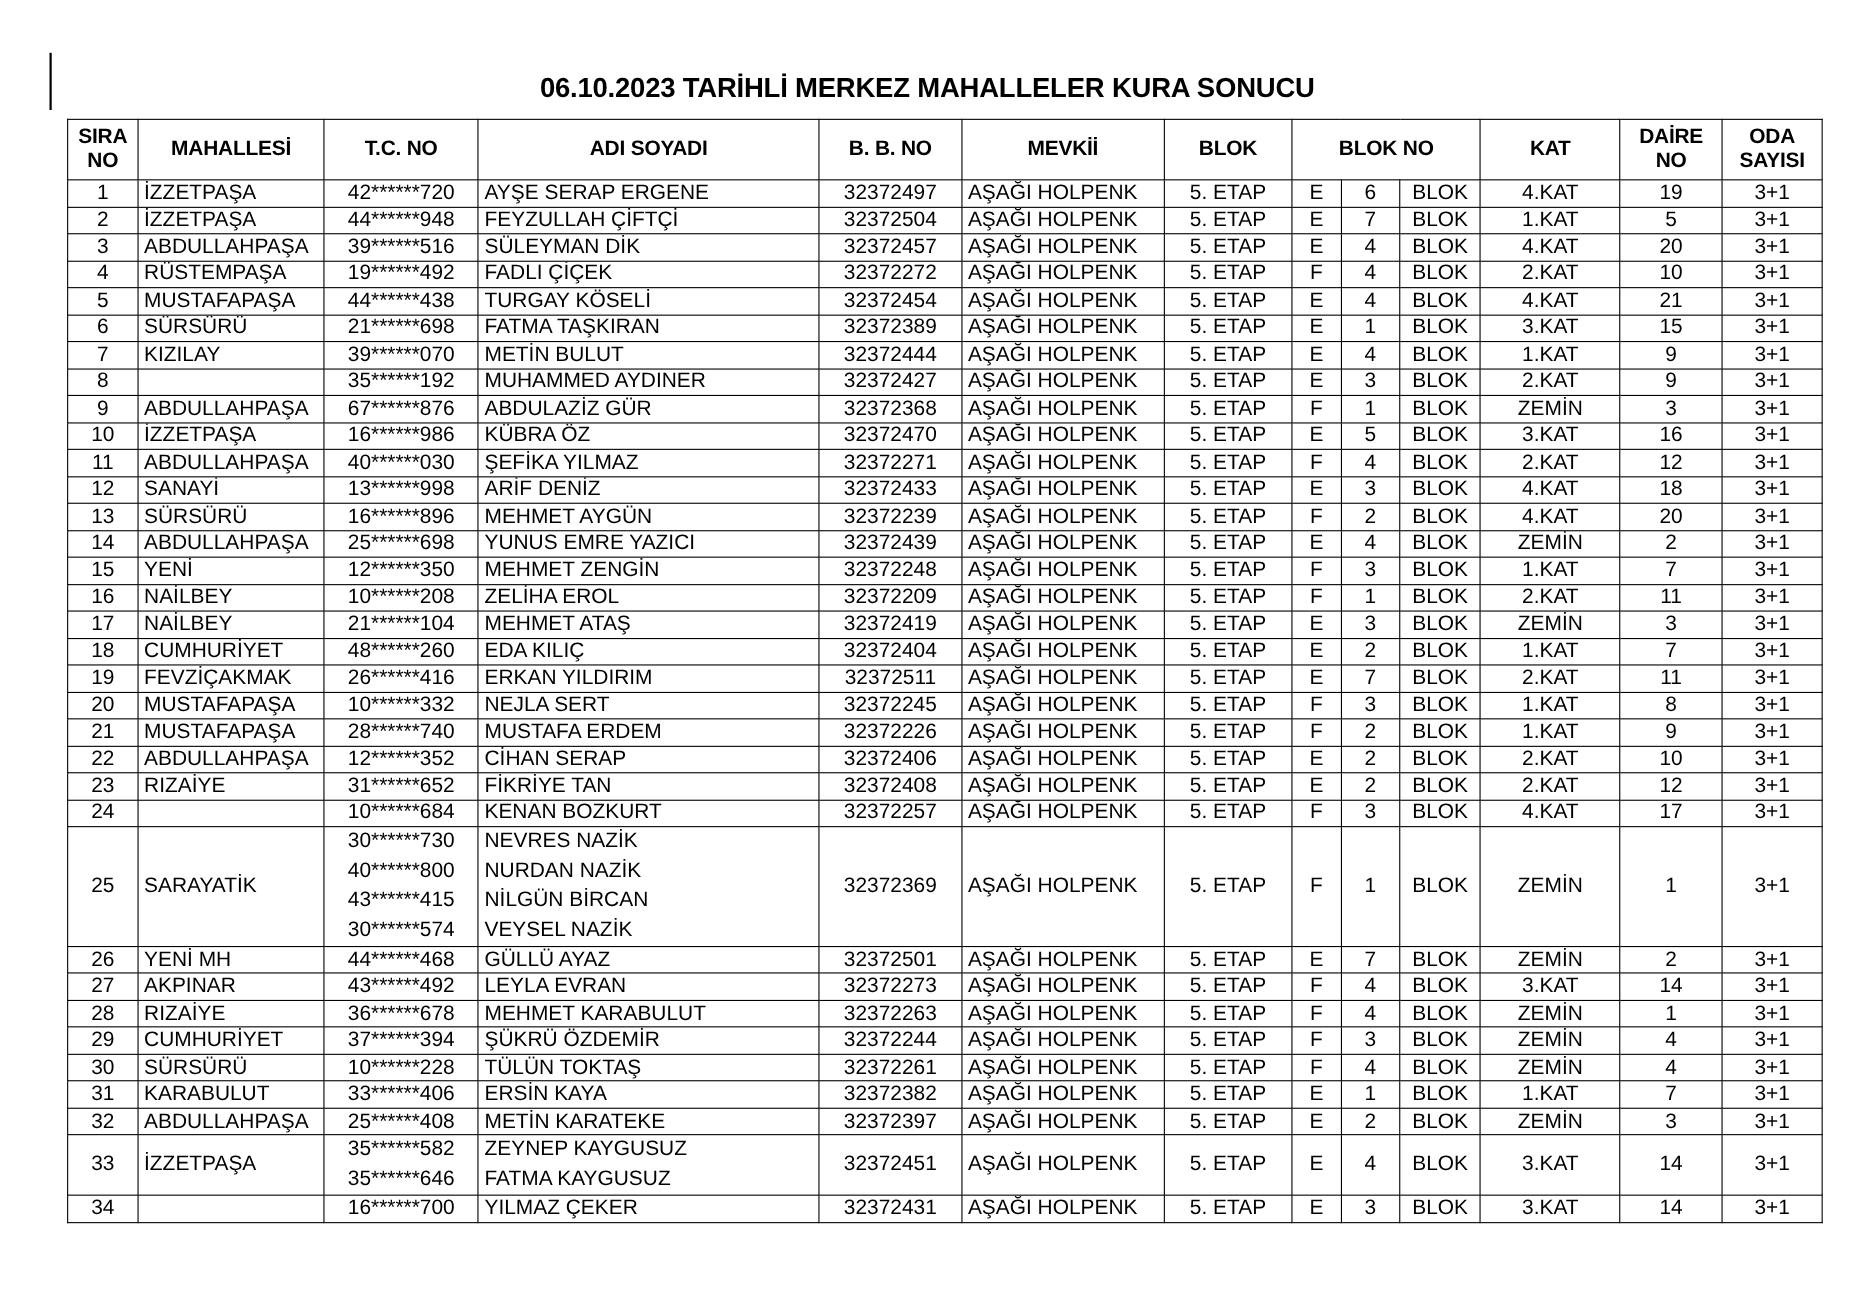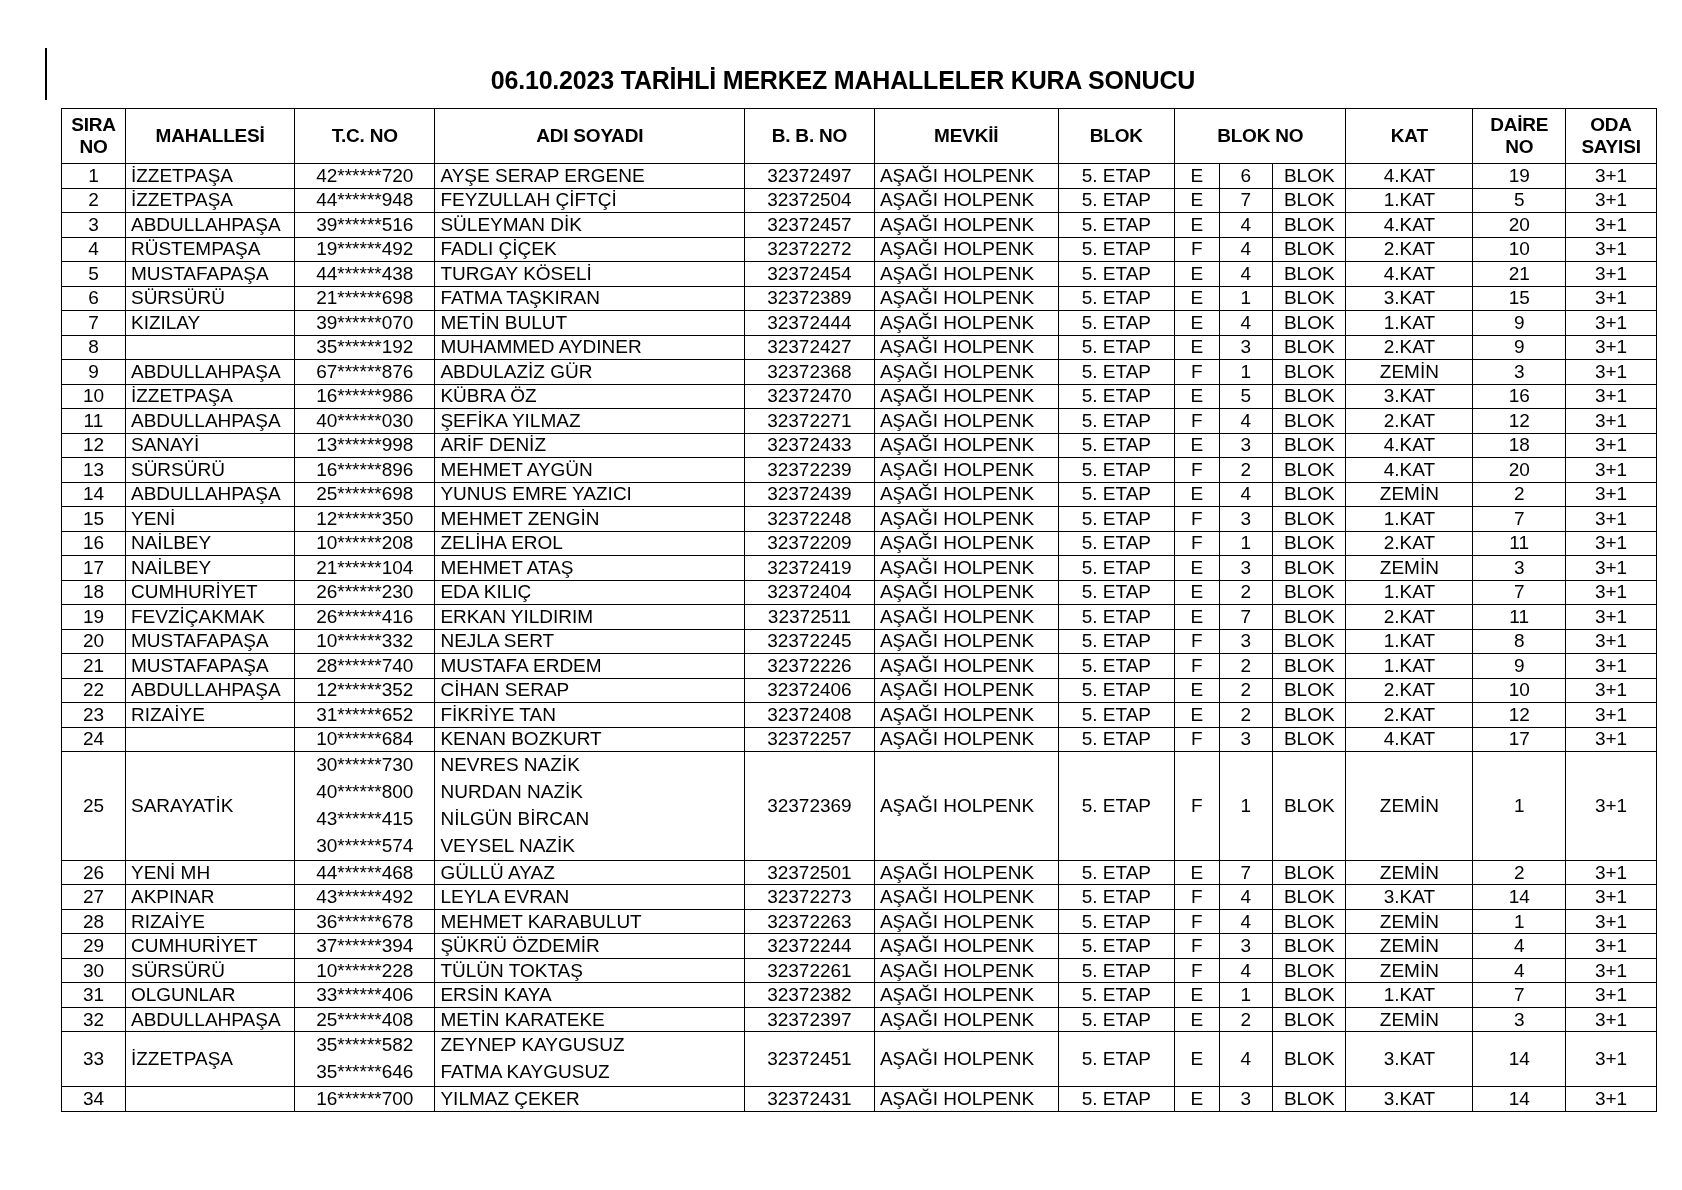--- a/index.html
+++ b/index.html
@@ -405,21 +405,21 @@
           <td class="c-center">E</td>
           <td class="c-center">3</td>
           <td class="c-center">BLOK</td>
           <td class="c-center">ZEMİN</td>
           <td class="c-center">3</td>
           <td class="c-center">3+1</td>
         </tr>
         <tr>
           <td class="c-center">18</td>
           <td class="c-left">CUMHURİYET</td>
-          <td class="c-center">26******230</td>
+          <td class="c-center">48******260</td>
           <td class="c-left">EDA KILIÇ</td>
           <td class="c-center">32372404</td>
           <td class="c-left">AŞAĞI HOLPENK</td>
           <td class="c-center">5. ETAP</td>
           <td class="c-center">E</td>
           <td class="c-center">2</td>
           <td class="c-center">BLOK</td>
           <td class="c-center">1.KAT</td>
           <td class="c-center">7</td>
           <td class="c-center">3+1</td>
@@ -609,21 +609,21 @@
           <td class="c-center">5. ETAP</td>
           <td class="c-center">F</td>
           <td class="c-center">4</td>
           <td class="c-center">BLOK</td>
           <td class="c-center">ZEMİN</td>
           <td class="c-center">4</td>
           <td class="c-center">3+1</td>
         </tr>
         <tr>
           <td class="c-center">31</td>
-          <td class="c-left">OLGUNLAR</td>
+          <td class="c-left">KARABULUT</td>
           <td class="c-center">33******406</td>
           <td class="c-left">ERSİN KAYA</td>
           <td class="c-center">32372382</td>
           <td class="c-left">AŞAĞI HOLPENK</td>
           <td class="c-center">5. ETAP</td>
           <td class="c-center">E</td>
           <td class="c-center">1</td>
           <td class="c-center">BLOK</td>
           <td class="c-center">1.KAT</td>
           <td class="c-center">7</td>

